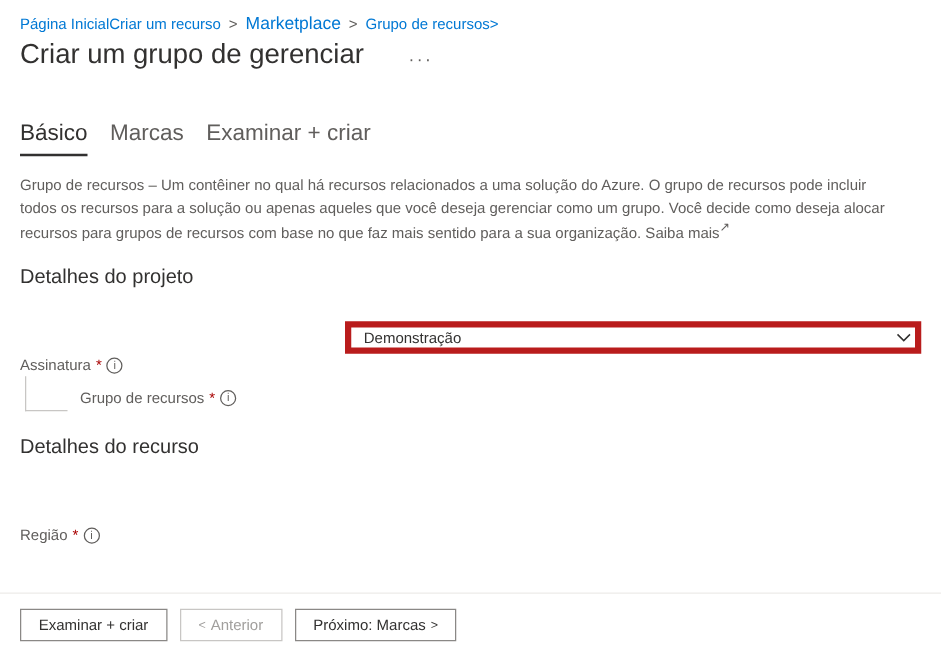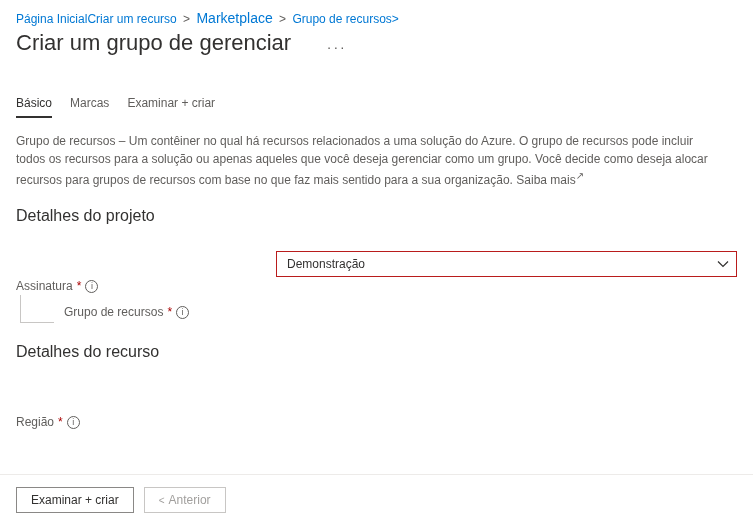--- a/index.html
+++ b/index.html
@@ -53,21 +53,21 @@
       letter-spacing: 2px;
       vertical-align: middle;
     }
     .tabs {
       display: flex;
       gap: 18px;
       padding: 40px 16px 0 16px;
       border-bottom: none;
     }
     .tab {
-      font-size: 12px;
+      font-size: 18px;
       color: #605e5c;
       padding-bottom: 6px;
       cursor: pointer;
     }
     .tab.active {
       color: #323130;
       border-bottom: 2px solid #323130;
     }
     .description {
       padding: 14px 30px 0 16px;
@@ -137,21 +137,21 @@
       border: 1px solid #8a8886;
       padding: 0 28px 0 10px;
       font-size: 12px;
       color: #323130;
       background: #fff;
       display: flex;
       align-items: center;
       cursor: pointer;
     }
     .select-box.highlighted, .input-box.highlighted {
-      border: 1px solid #b91c1c;
+      border: 5px solid #b91c1c;
     }
     .chevron-down {
       position: absolute;
       right: 8px;
       top: 50%;
       transform: translateY(-50%);
       pointer-events: none;
     }
     .chevron-down svg {
       width: 12px;
@@ -291,13 +291,17 @@
 </div>
 
 <div class="footer">
   <button class="btn">
     <span>Examinar + criar</span>
   </button>
   <button class="btn disabled">
     <span class="chev">&lt;</span>
     <span>Anterior</span>
   </button>
+  <button class="btn">
+    <span>Próximo: Marcas</span>
+    <span class="chev">&gt;</span>
+  </button>
 </div>
 
 </body></html>

